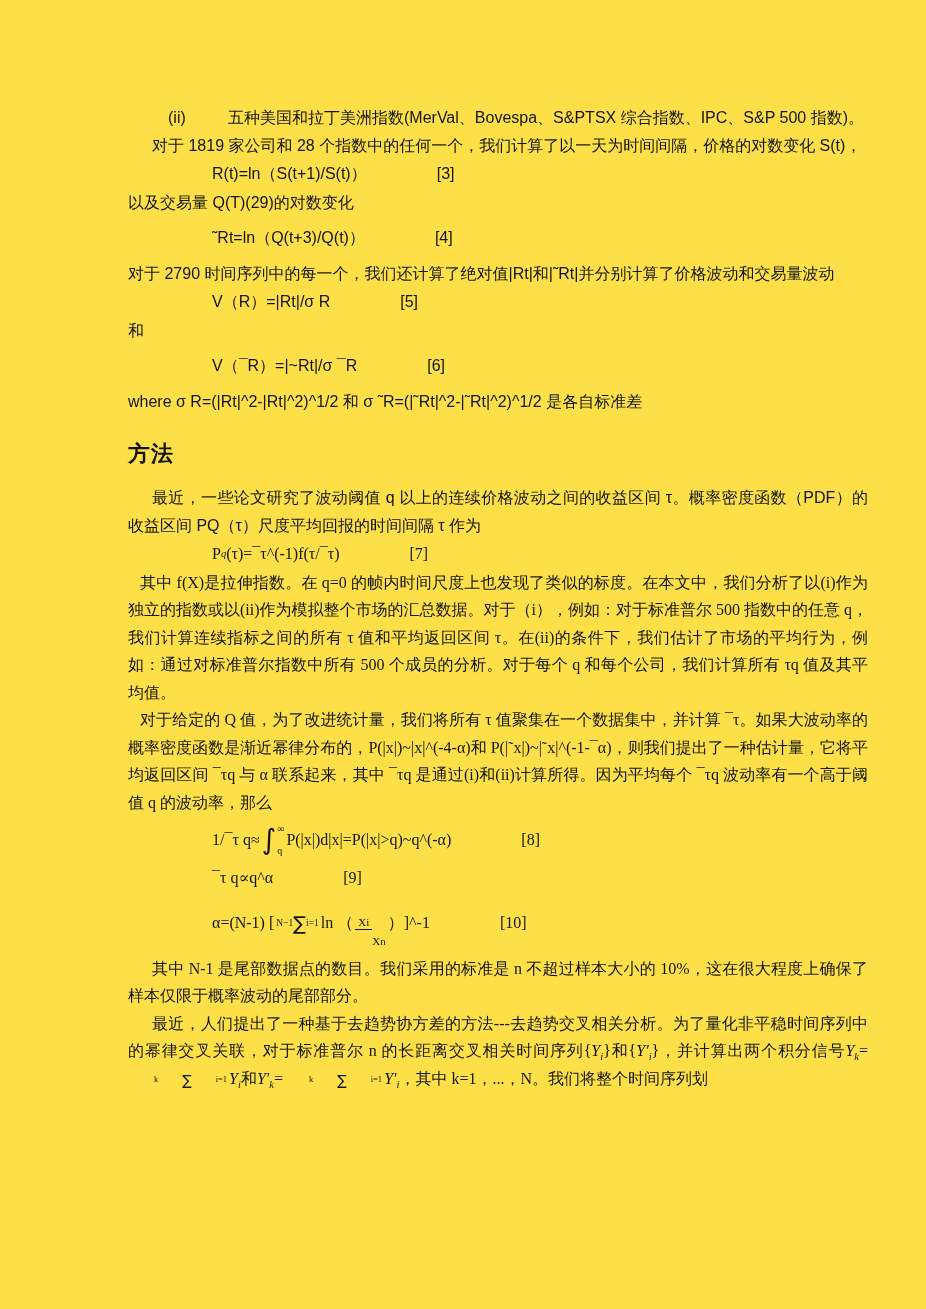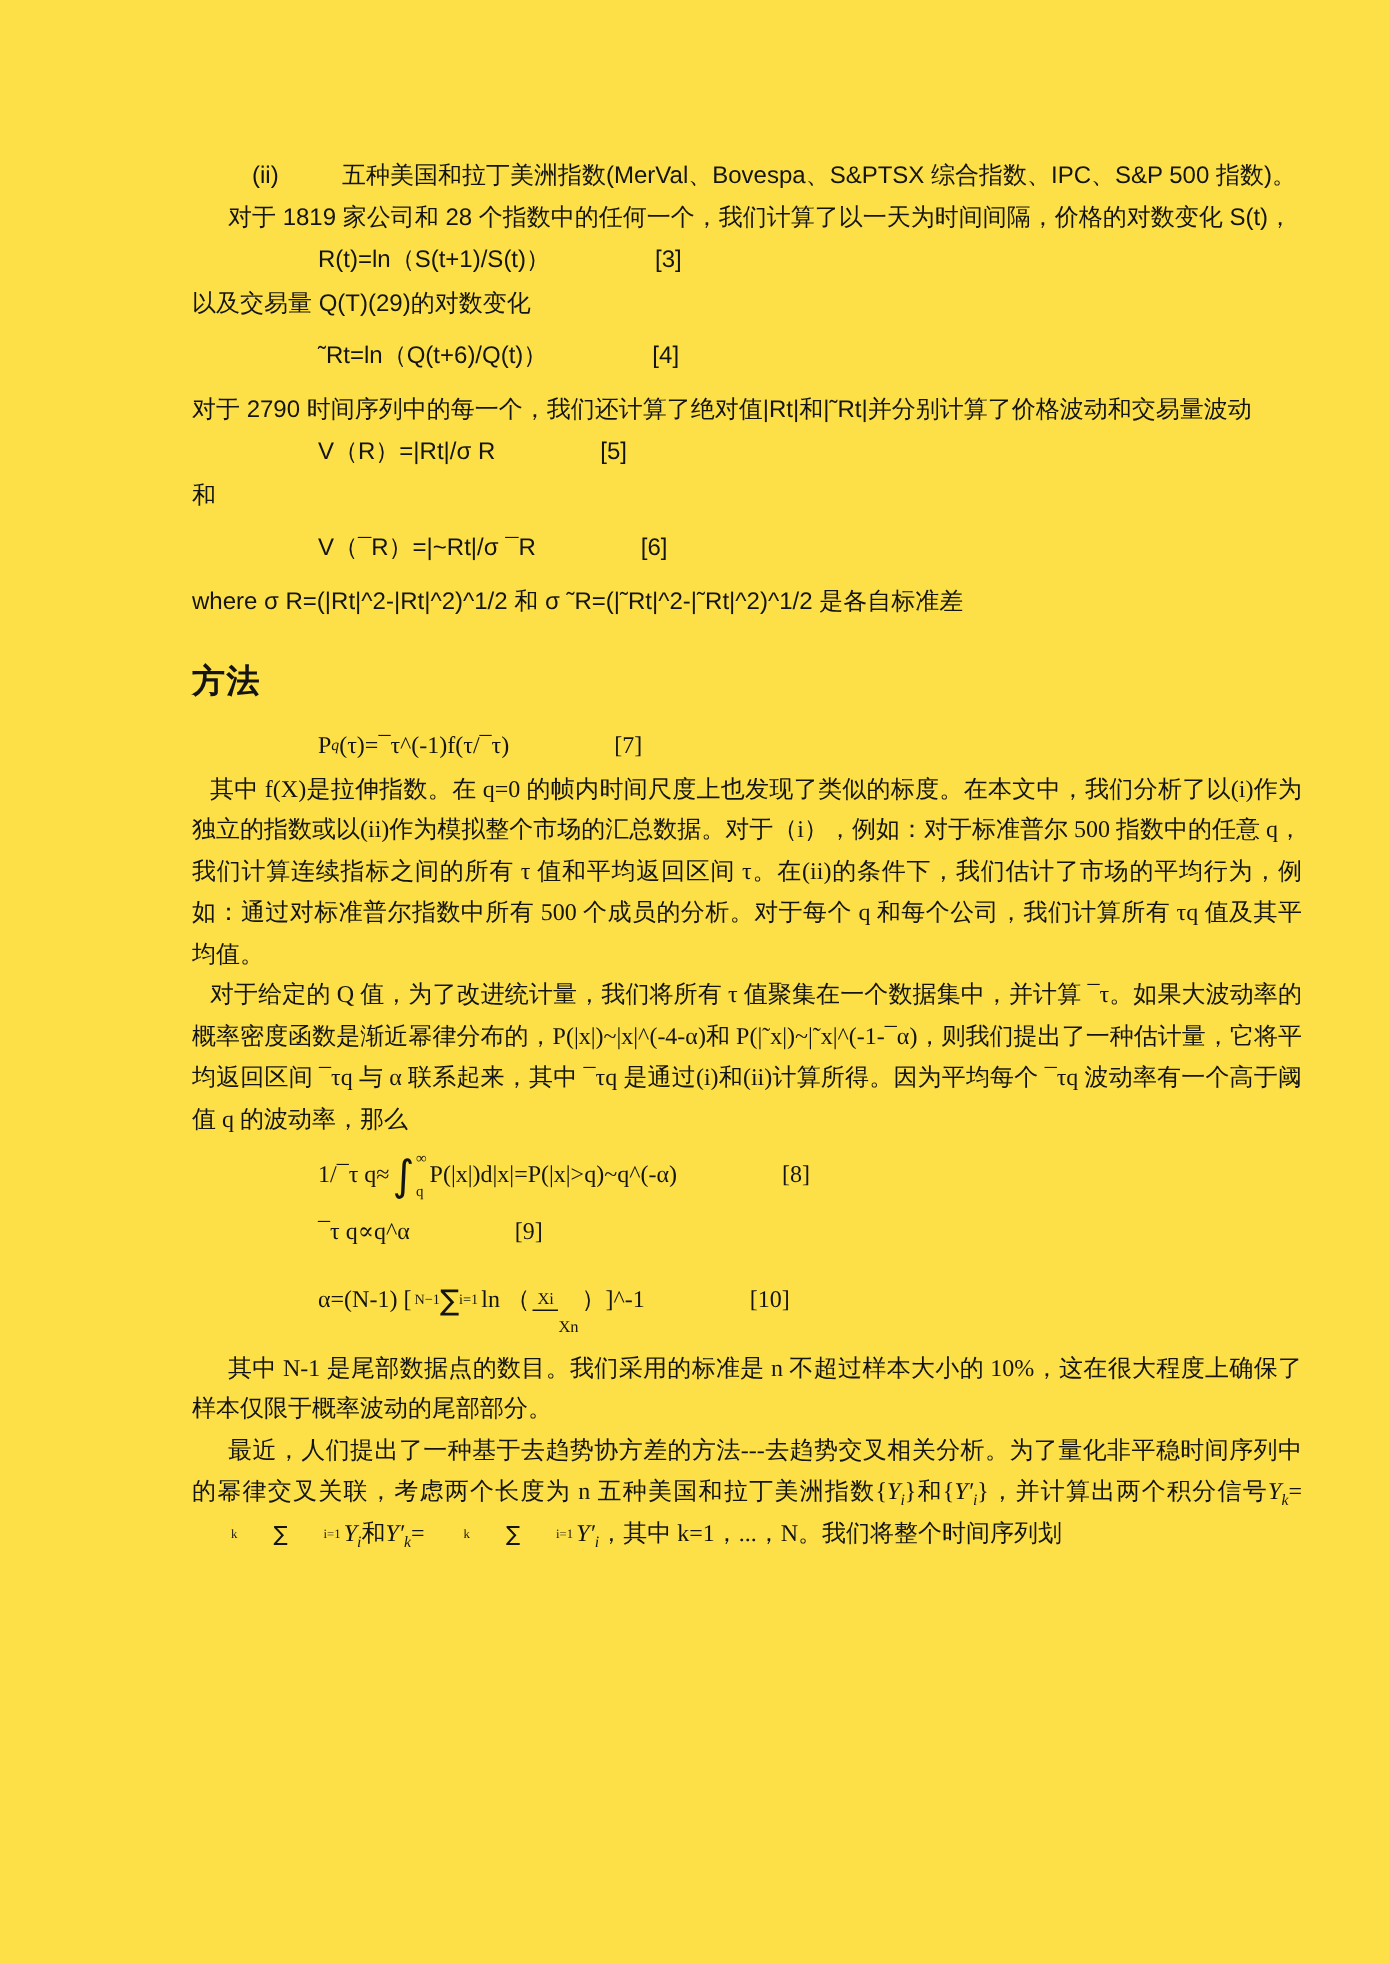--- a/index.html
+++ b/index.html
@@ -61,40 +61,41 @@
       <p class="para sans ind-std off20">对于 1819 家公司和 28 个指数中的任何一个，我们计算了以一天为时间间隔，价格的对数变化 S(t)，</p>
       <div class="formula sans">
         <span class="f-body">
           <span>R(t)=ln（S(t+1)/S(t)）</span>
         </span>
         <span class="f-ref">[3]</span>
       </div>
       <p class="para sans off20">以及交易量 Q(T)(29)的对数变化</p>
       <div class="formula sans f-gap">
         <span class="f-body">
-          <span>˜Rt=ln（Q(t+6)/Q(t)）</span>
+          <span>˜Rt=ln（Q(t+3)/Q(t)）</span>
         </span>
         <span class="f-ref">[4]</span>
       </div>
       <p class="para sans">对于 2790 时间序列中的每一个，我们还计算了绝对值|Rt|和|˜Rt|并分别计算了价格波动和交易量波动</p>
       <div class="formula sans">
         <span class="f-body">
           <span>V（R）=|Rt|/σ R</span>
         </span>
         <span class="f-ref">[5]</span>
       </div>
       <p class="para sans">和</p>
       <div class="formula sans f-gap">
         <span class="f-body">
           <span>V（¯R）=|~Rt|/σ ¯R</span>
         </span>
         <span class="f-ref">[6]</span>
       </div>
       <p class="para sans gap-top">where σ R=(|Rt|^2-|Rt|^2)^1/2 和 σ ˜R=(|˜Rt|^2-|˜Rt|^2)^1/2 是各自标准差</p>
       <h2 class="heading">方法</h2>
+      <p class="para sans ind-std">最近，一些论文研究了波动阈值 q 以上的连续价格波动之间的收益区间 τ。概率密度函数（PDF）的收益区间 PQ（τ）尺度平均回报的时间间隔 τ 作为</p>
       <div class="formula serif">
         <span class="f-body">
           <span>P</span>
           <span class="msub it">q</span>
           <span>(τ)=¯τ^(-1)f(τ/¯τ)</span>
         </span>
         <span class="f-ref">[7]</span>
       </div>
       <p class="para serif ind-small">其中 f(X)是拉伸指数。在 q=0 的帧内时间尺度上也发现了类似的标度。在本文中，我们分析了以(i)作为独立的指数或以(ii)作为模拟整个市场的汇总数据。对于（i），例如：对于标准普尔 500 指数中的任意 q，我们计算连续指标之间的所有 τ 值和平均返回区间 τ。在(ii)的条件下，我们估计了市场的平均行为，例如：通过对标准普尔指数中所有 500 个成员的分析。对于每个 q 和每个公司，我们计算所有 τq 值及其平均值。</p>
       <p class="para serif ind-small">对于给定的 Q 值，为了改进统计量，我们将所有 τ 值聚集在一个数据集中，并计算 ¯τ。如果大波动率的概率密度函数是渐近幂律分布的，P(|x|)~|x|^(-4-α)和 P(|˜x|)~|˜x|^(-1-¯α)，则我们提出了一种估计量，它将平均返回区间 ¯τq 与 α 联系起来，其中 ¯τq 是通过(i)和(ii)计算所得。因为平均每个 ¯τq 波动率有一个高于阈值 q 的波动率，那么</p>
@@ -129,21 +130,21 @@
           <span>ln （</span>
           <span class="mfrac">
             <span class="num">Xi</span>
             <span class="den">Xn</span>
           </span>
           <span>）]^-1</span>
         </span>
         <span class="f-ref">[10]</span>
       </div>
       <p class="para serif ind-std">其中 N-1 是尾部数据点的数目。我们采用的标准是 n 不超过样本大小的 10%，这在很大程度上确保了样本仅限于概率波动的尾部部分。</p>
-      <p class="para serif ind-std"><span>最近，人们提出了一种基于去趋势协方差的方法---去趋势交叉相关分析。为了量化非平稳时间序列中的幂律交叉关联，考虑两个长度为 n 五种美国和拉丁美洲指数{</span><span class="it">Y</span><span class="msub it">i</span><span>}和{</span><span class="it">Y′</span><span class="msub it">i</span><span>}，并计算出两个积分信号</span><span class="it">Y</span><span class="msub it">k</span><span>=</span><span class="msum sm">
+      <p class="para serif ind-std"><span>最近，人们提出了一种基于去趋势协方差的方法---去趋势交叉相关分析。为了量化非平稳时间序列中的幂律交叉关联，对于标准普尔 n 的长距离交叉相关时间序列{</span><span class="it">Y</span><span class="msub it">i</span><span>}和{</span><span class="it">Y′</span><span class="msub it">i</span><span>}，并计算出两个积分信号</span><span class="it">Y</span><span class="msub it">k</span><span>=</span><span class="msum sm">
           <span class="mlim">k</span>
           <span class="msym">∑</span>
           <span class="mlim">i=1</span>
         </span><span class="it">Y</span><span class="msub it">i</span><span>和</span><span class="it">Y′</span><span class="msub it">k</span><span>=</span><span class="msum sm">
           <span class="mlim">k</span>
           <span class="msym">∑</span>
           <span class="mlim">i=1</span>
         </span><span class="it">Y′</span><span class="msub it">i</span><span>，其中 k=1，...，N。我们将整个时间序列划</span></p>
     </div>
 </div>

